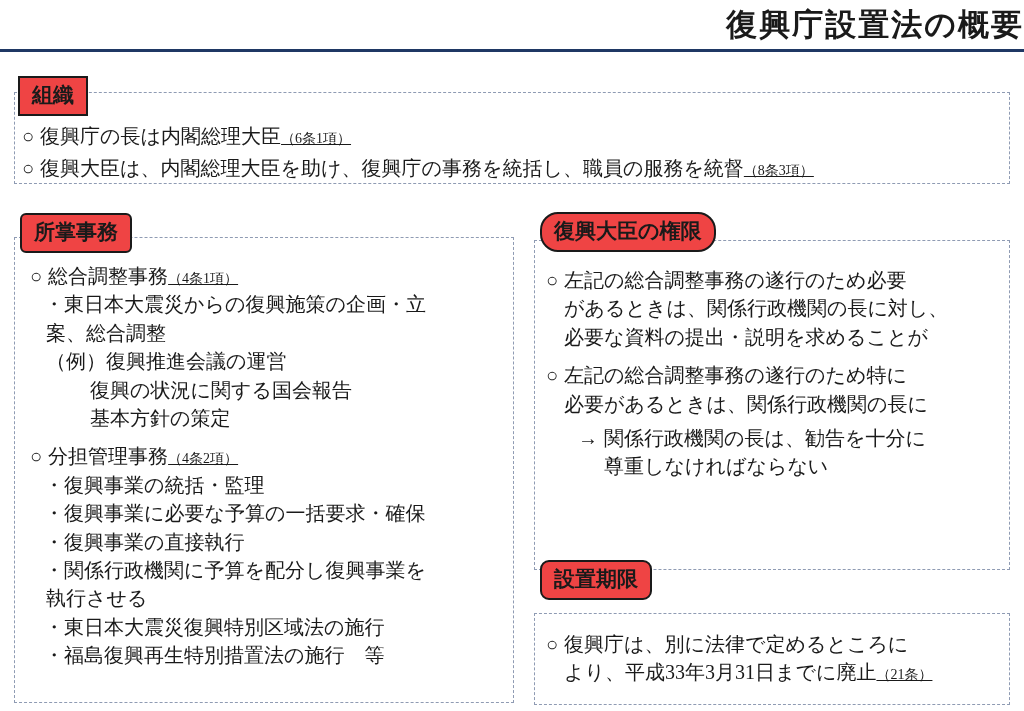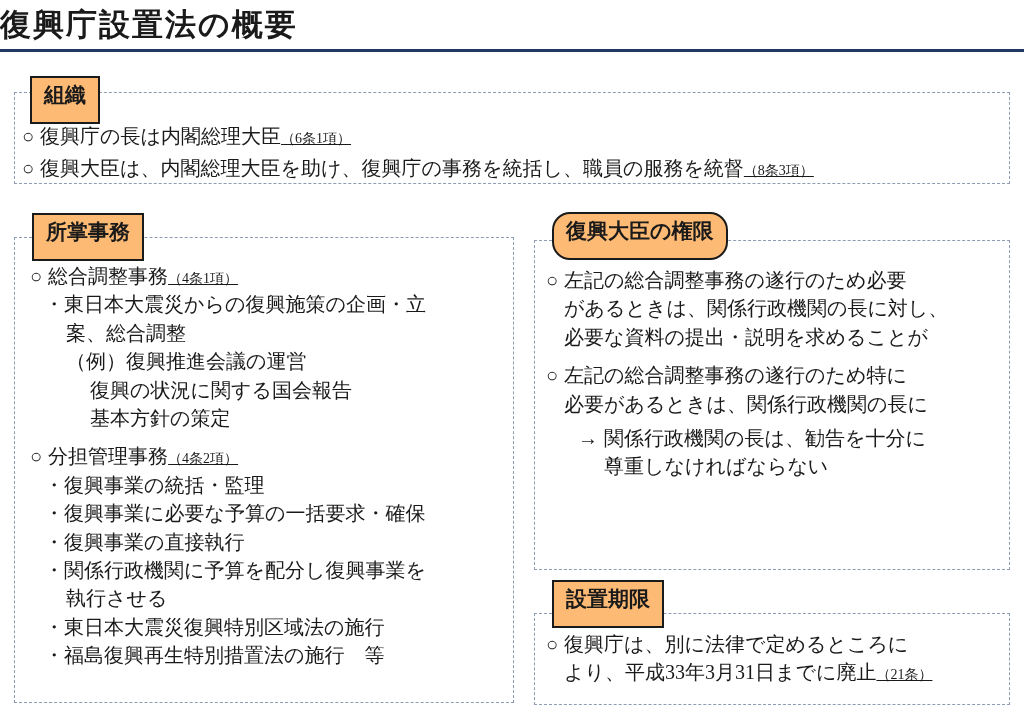--- a/index.html
+++ b/index.html
@@ -25,47 +25,46 @@
   .title-bar {
     position: absolute;
     left: 0;
     top: 0;
     width: 1024px;
     height: 52px;
     border-bottom: 3px solid #1f3864;
     box-sizing: border-box;
     display: flex;
     align-items: center;
-    justify-content: flex-start;
+    justify-content: flex-end;
   }
   .title-text {
     font-size: 31px;
     font-weight: bold;
     letter-spacing: 2px;
     color: #1a1a1a;
   }
 
   
   .sec {
     position: absolute;
     border: 1.5px dashed #8f9bb3;
     box-sizing: border-box;
     background: #ffffff;
   }
   .sec-label {
     position: absolute;
-    background: #fdba74;
+    background: #ef4444;
     border: 2px solid #1a1a1a;
     font-weight: bold;
     font-size: 21px;
     line-height: 1;
-    padding: 7px 12px 16px 12px;
+    padding: 7px 12px 8px 12px;
     white-space: nowrap;
     z-index: 5;
-    margin-left: 12px;
   }
 
   
   .body-text {
     font-size: 20px;
     line-height: 1.42;
   }
   .small {
     font-size: 14px;
     text-decoration: underline;
@@ -78,44 +77,44 @@
     flex: 0 0 auto;
     margin-right: 6px;
   }
   .item-body {
     flex: 1 1 auto;
   }
   .indent-1 {
     margin-left: 14px;
   }
   .indent-2 {
-    margin-left: 36px;
+    margin-left: 16px;
   }
   .indent-3 {
     margin-left: 60px;
   }
   .gap {
     height: 10px;
   }
 
   
   #sec-org { left: 14px; top: 92px; width: 996px; height: 92px; }
   #lbl-org { left: 18px; top: 76px; }
   #org-content { position: absolute; left: 22px; top: 122px; width: 980px; }
 
   #sec-duties { left: 14px; top: 237px; width: 500px; height: 466px; }
-  #lbl-duties { left: 20px; top: 213px; }
+  #lbl-duties { left: 20px; top: 213px; border-radius: 6px; }
   #duties-content { position: absolute; left: 30px; top: 262px; width: 472px; }
 
   #sec-auth { left: 534px; top: 240px; width: 476px; height: 330px; }
   #lbl-auth { left: 540px; top: 212px; border-radius: 18px; }
   #auth-content { position: absolute; left: 546px; top: 266px; width: 458px; }
 
   #sec-term { left: 534px; top: 613px; width: 476px; height: 92px; }
-  #lbl-term { left: 540px; top: 580px; }
+  #lbl-term { left: 540px; top: 560px; border-radius: 9px; }
   #term-content { position: absolute; left: 546px; top: 630px; width: 458px; }
 
   .line { white-space: pre-wrap; }
 </style>
 </head>
 <body>
 
 <div class="page">
 
   <div class="title-bar">

